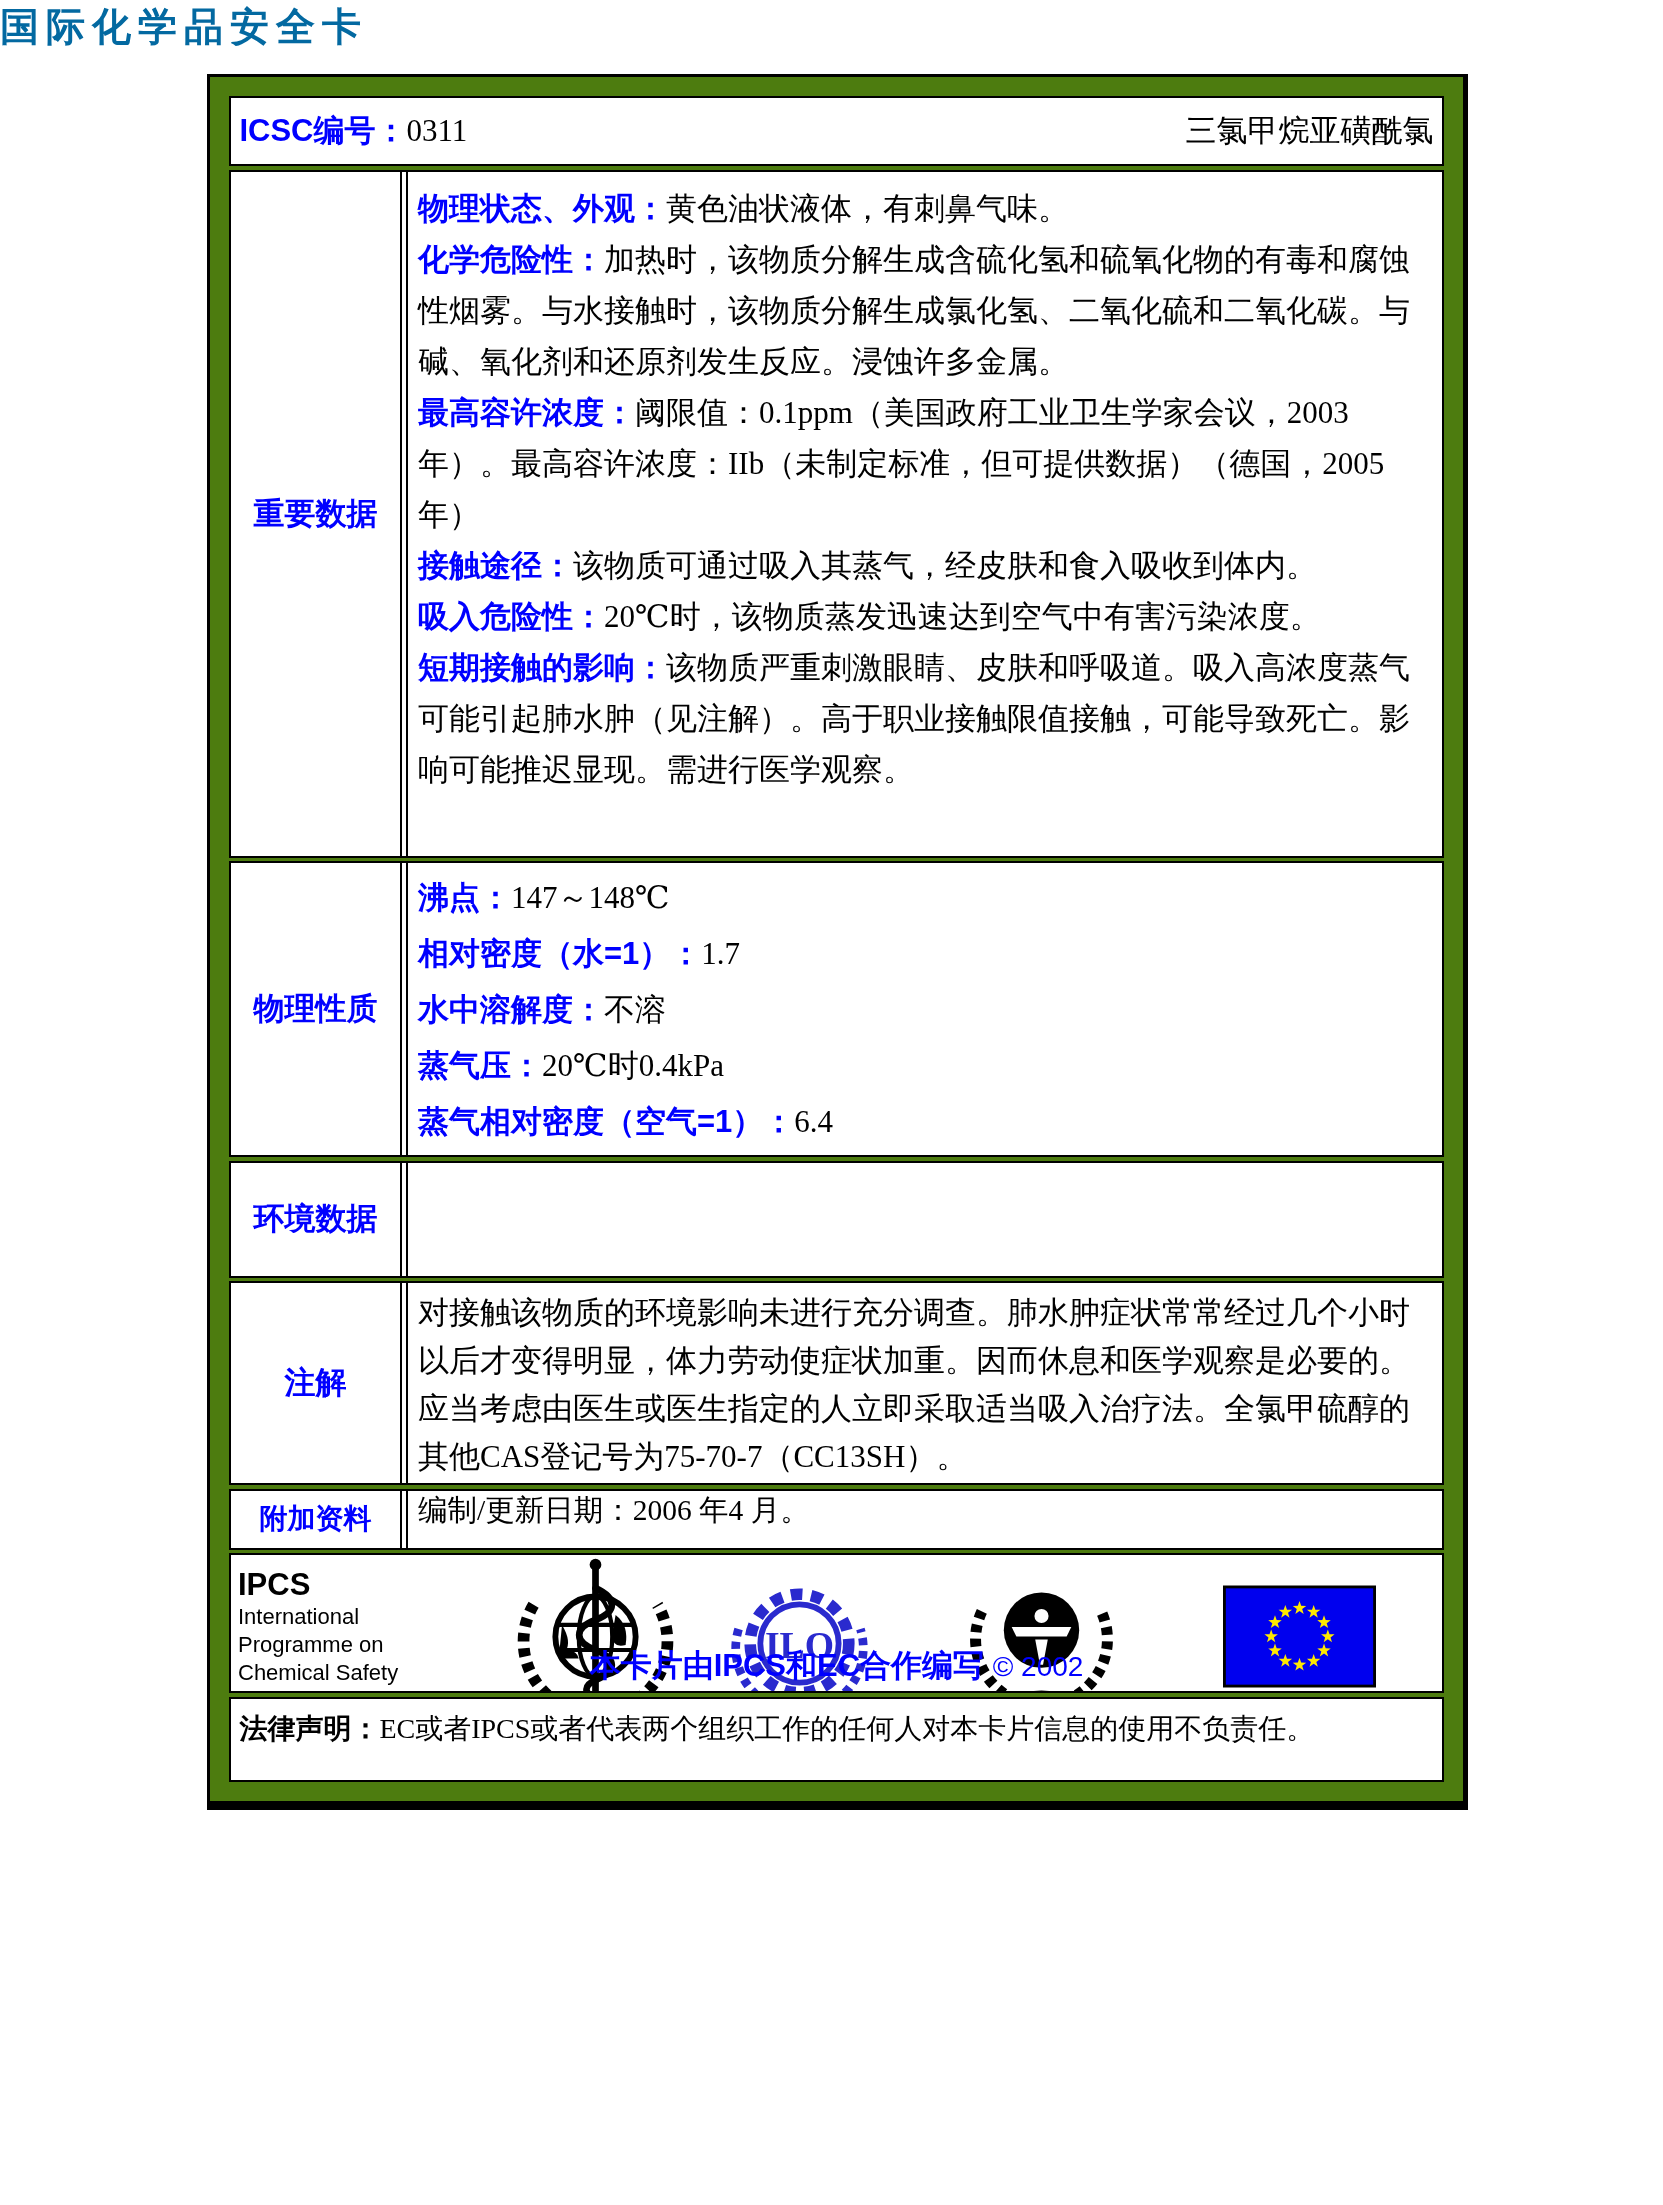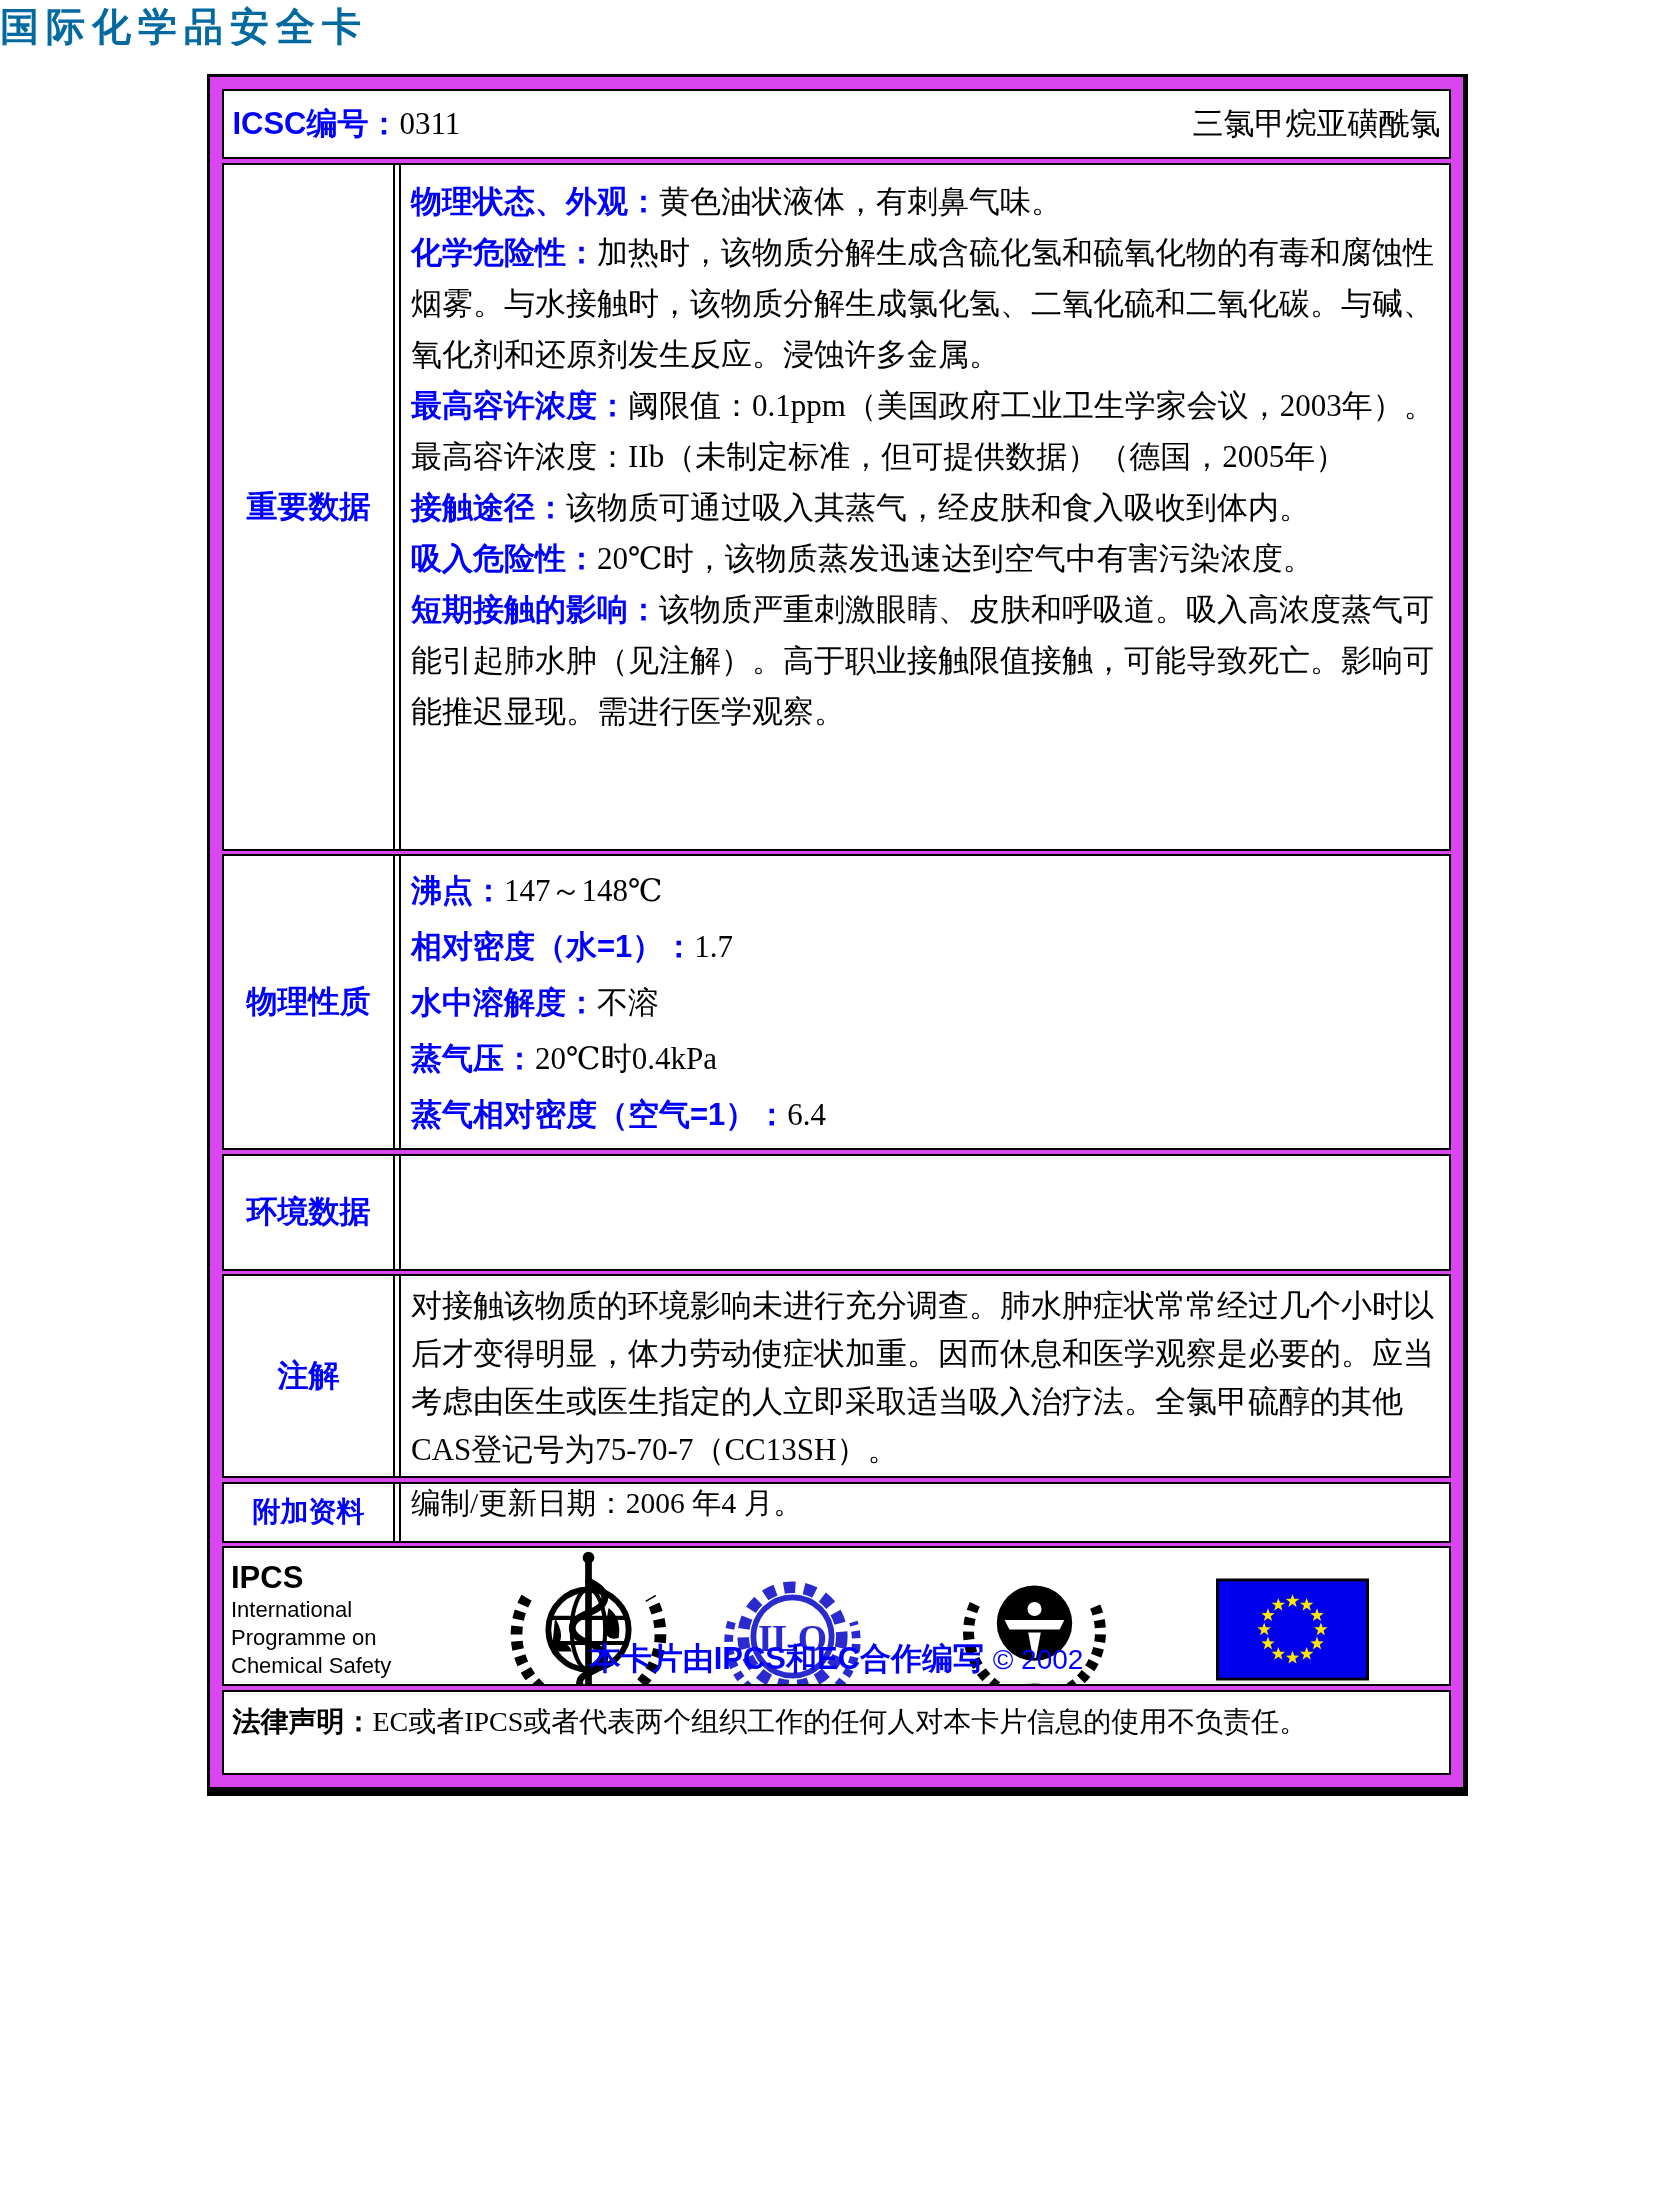--- a/index.html
+++ b/index.html
@@ -18,22 +18,22 @@
     font-family: "Liberation Sans", "DejaVu Sans", sans-serif;
     font-weight: bold; font-size: 39px; letter-spacing: 7px;
     color: #0369a1;
   }
   .card {
     position: absolute; left: 207px; top: 74px; width: 1261px;
     box-sizing: border-box;
     border: 3.5px solid #000;
     border-right-width: 5.6px;
     border-bottom-width: 9px;
-    padding: 12px;
-    background: #d946ef;
+    padding: 19px;
+    background: #4d7c0f;
   }
   .row {
     box-sizing: border-box;
     border: 2.1px solid #000;
     margin-bottom: 3.5px;
     display: flex;
     background: #fff;
     overflow: hidden;
   }
   .row:last-child { margin-bottom: 0; }

